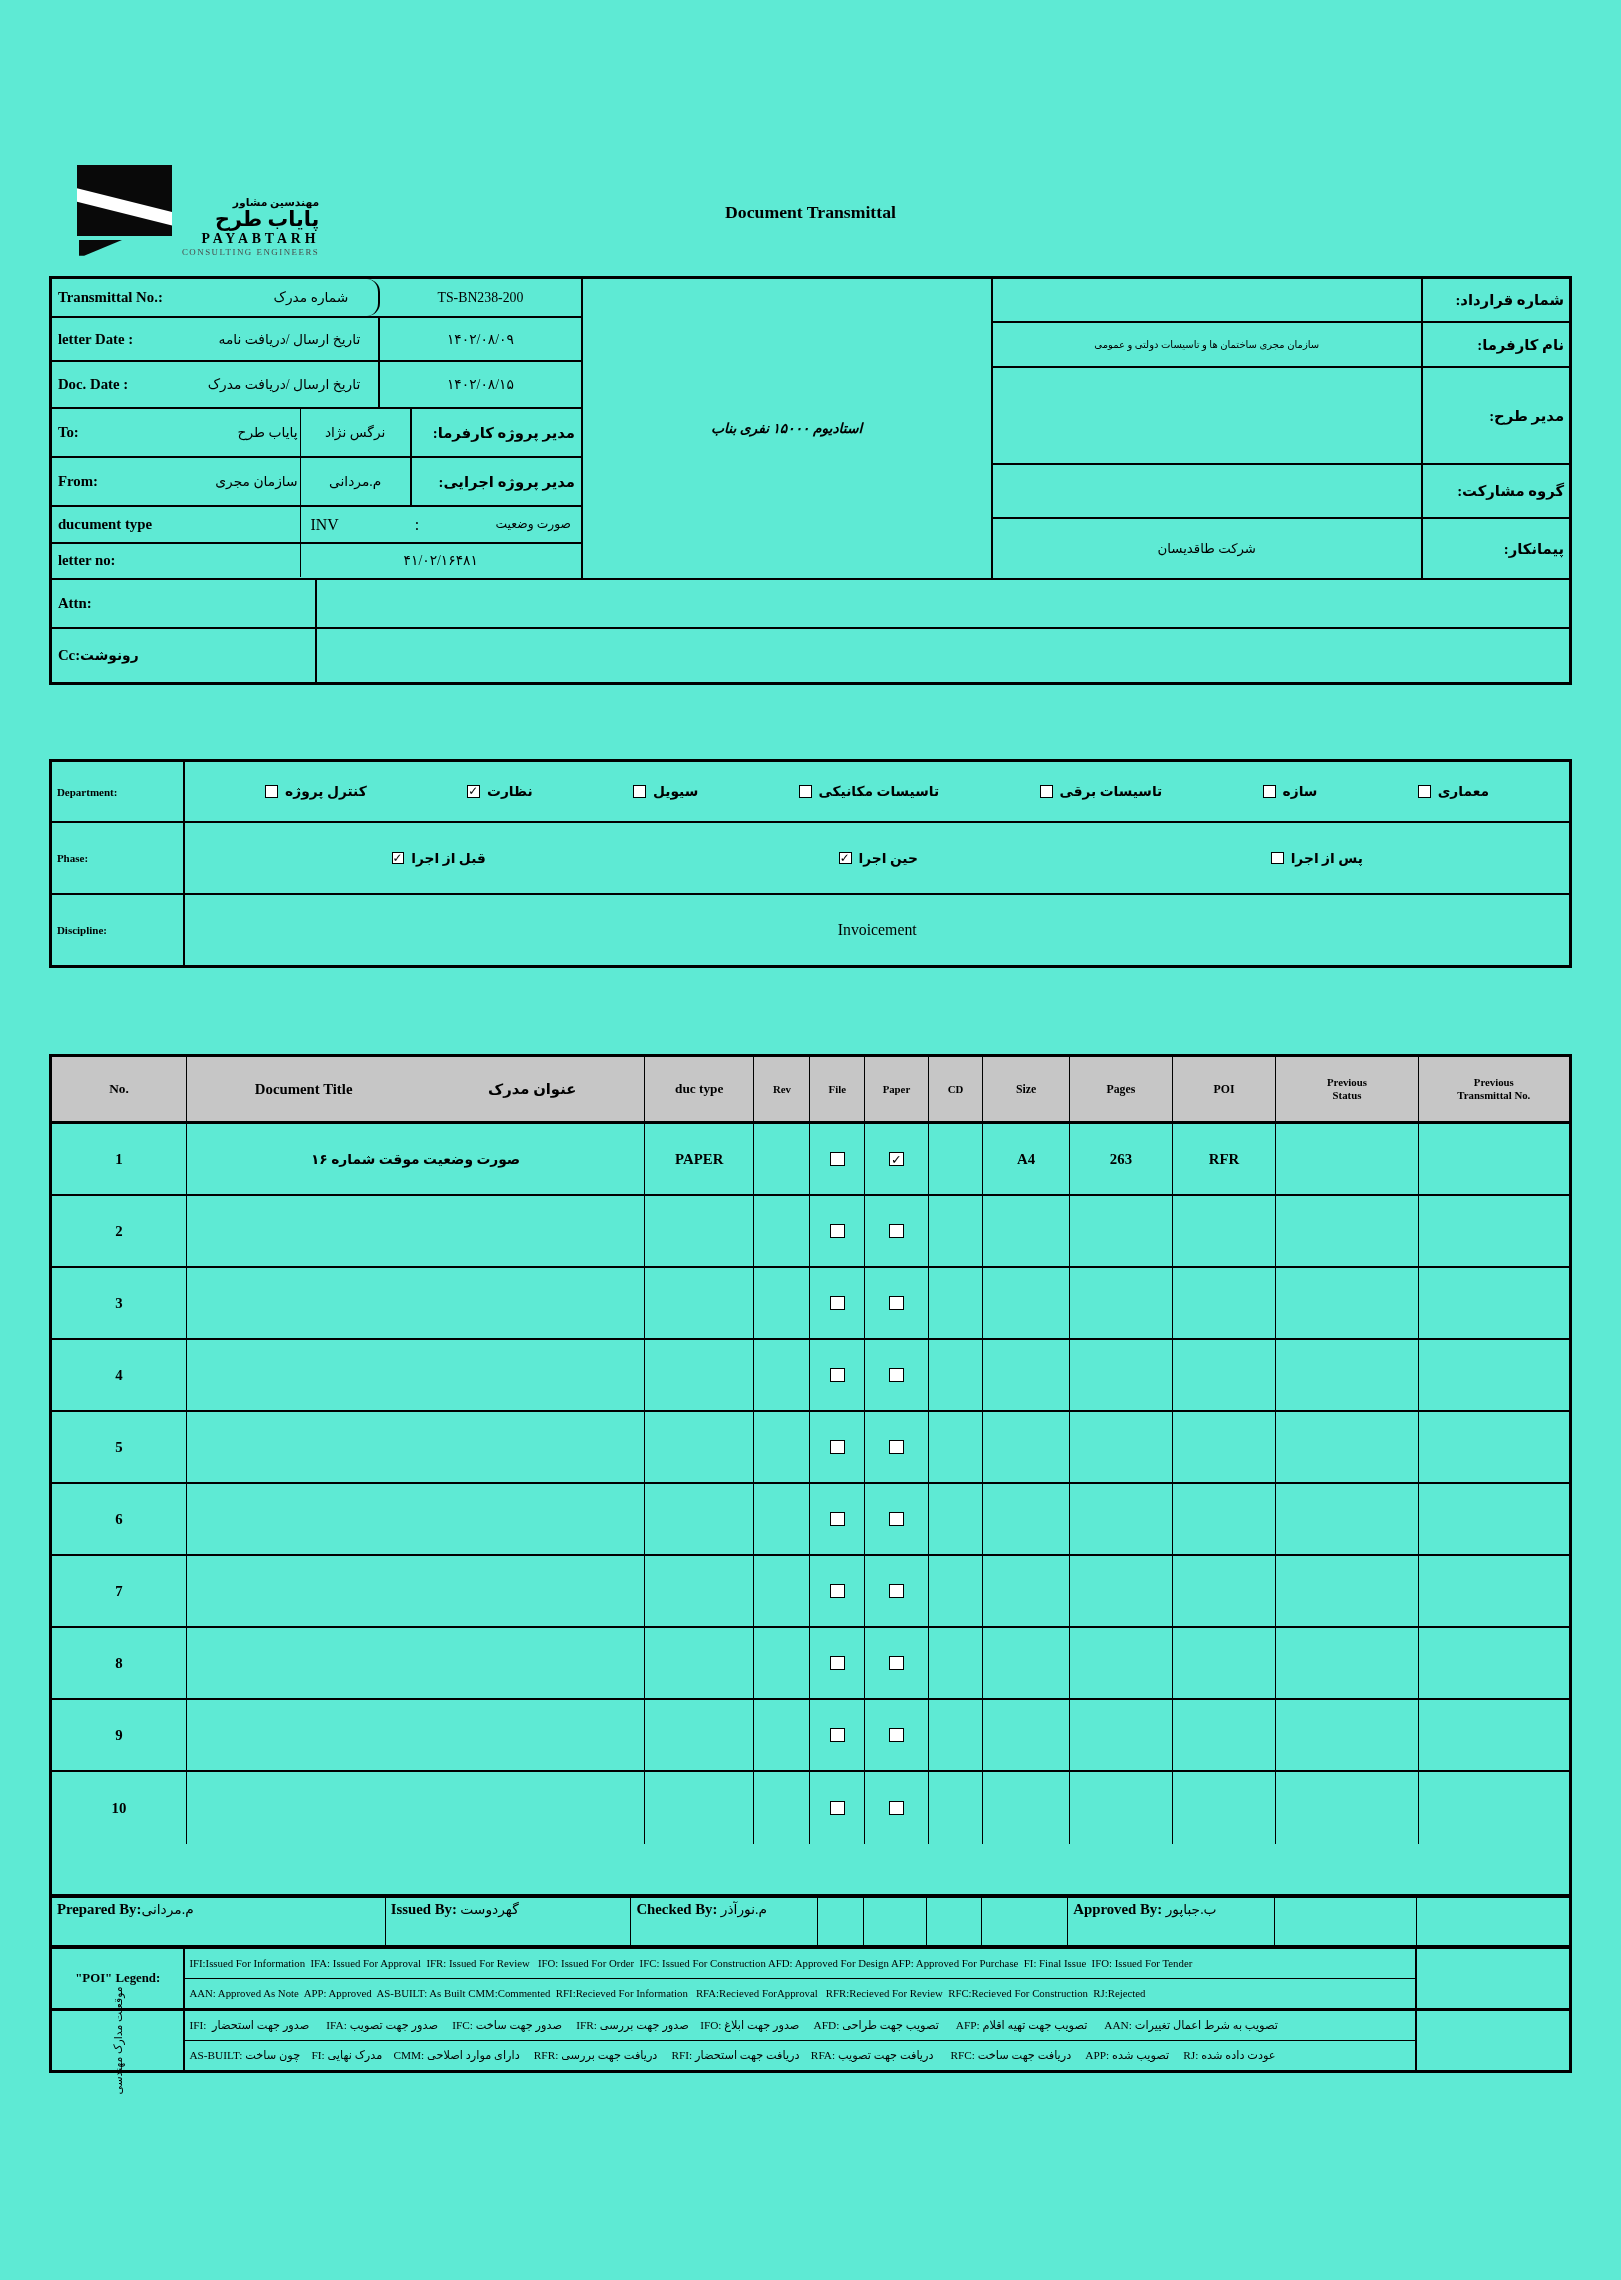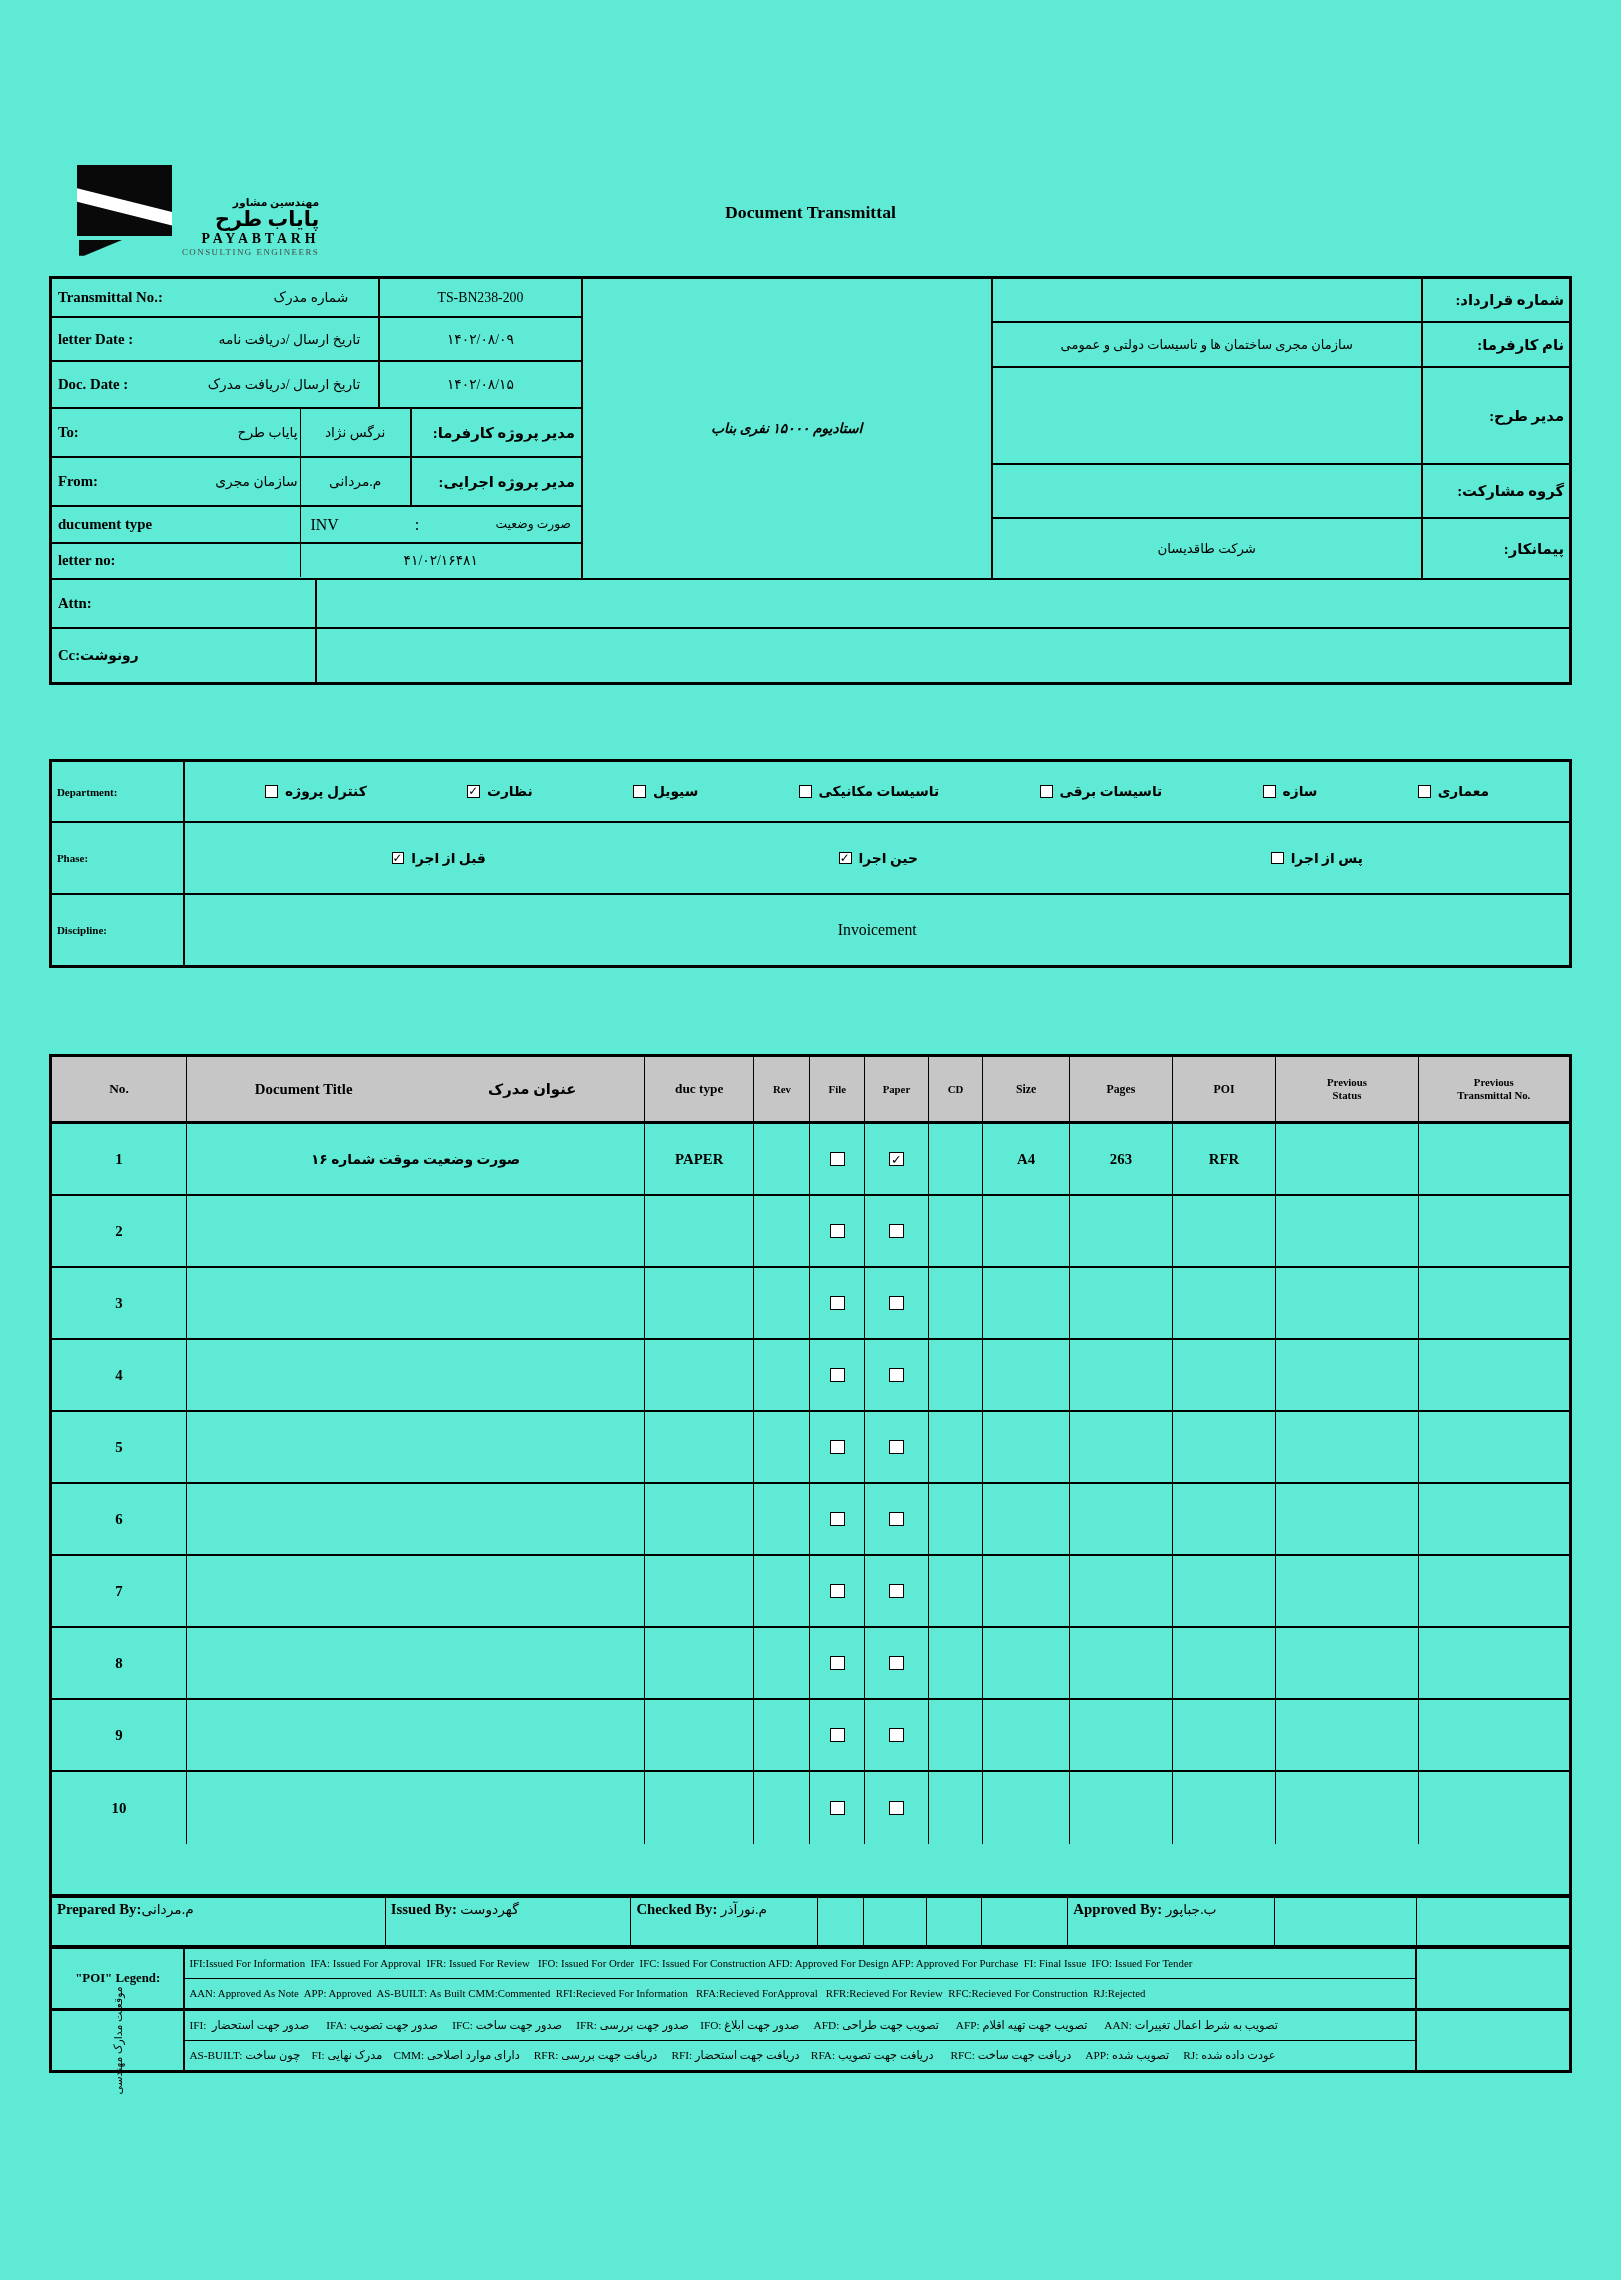--- a/index.html
+++ b/index.html
@@ -109,21 +109,21 @@
       <span class="logo-en-name">PAYABTARH</span>
       <span class="logo-en-sub">CONSULTING ENGINEERS</span>
     </div>
   </div>
   <div class="doc-title">Document Transmittal</div>
 
   <div class="top-table">
     <div class="tt-main">
       <div class="tt-left">
         <div class="tt-row" style="height:39px;">
-          <div class="cell lblcell rb" style="width:62%; padding-right:29.6px;">
+          <div class="cell lblcell rb" style="width:62%; padding-right:29.6px;border-radius:13px;">
             <span class="en">Transmittal No.:</span>
             <span class="fa">شماره مدرک</span>
           </div>
           <div class="cell valcell" style="width:38%;">
               <span class="fa">TS-BN238-200</span>
             </div>
         </div>
         <div class="tt-row" style="height:44px;">
           <div class="cell lblcell rb" style="width:62%; padding-right:17.7px;">
             <span class="en">letter Date  :</span>
@@ -189,21 +189,21 @@
       <div class="tt-center">
         <span class="project-name">استادیوم ۱۵۰۰۰ نفری بناب</span>
       </div>
 
       <div class="tt-right">
         <div class="rt-row" style="height:44px;">
           <div class="rt-val"></div>
           <div class="rt-lab">شماره قرارداد:</div>
         </div>
         <div class="rt-row" style="height:45px;">
-          <div class="rt-val" style="font-size:13px;">سازمان مجری ساختمان ها و تاسیسات دولتی و عمومی</div>
+          <div class="rt-val" style="font-size:10px;">سازمان مجری ساختمان ها و تاسیسات دولتی و عمومی</div>
           <div class="rt-lab">نام کارفرما:</div>
         </div>
         <div class="rt-row" style="height:97px;">
           <div class="rt-val"></div>
           <div class="rt-lab">مدیر طرح:</div>
         </div>
         <div class="rt-row" style="height:54px;">
           <div class="rt-val"></div>
           <div class="rt-lab">گروه مشارکت:</div>
         </div>

